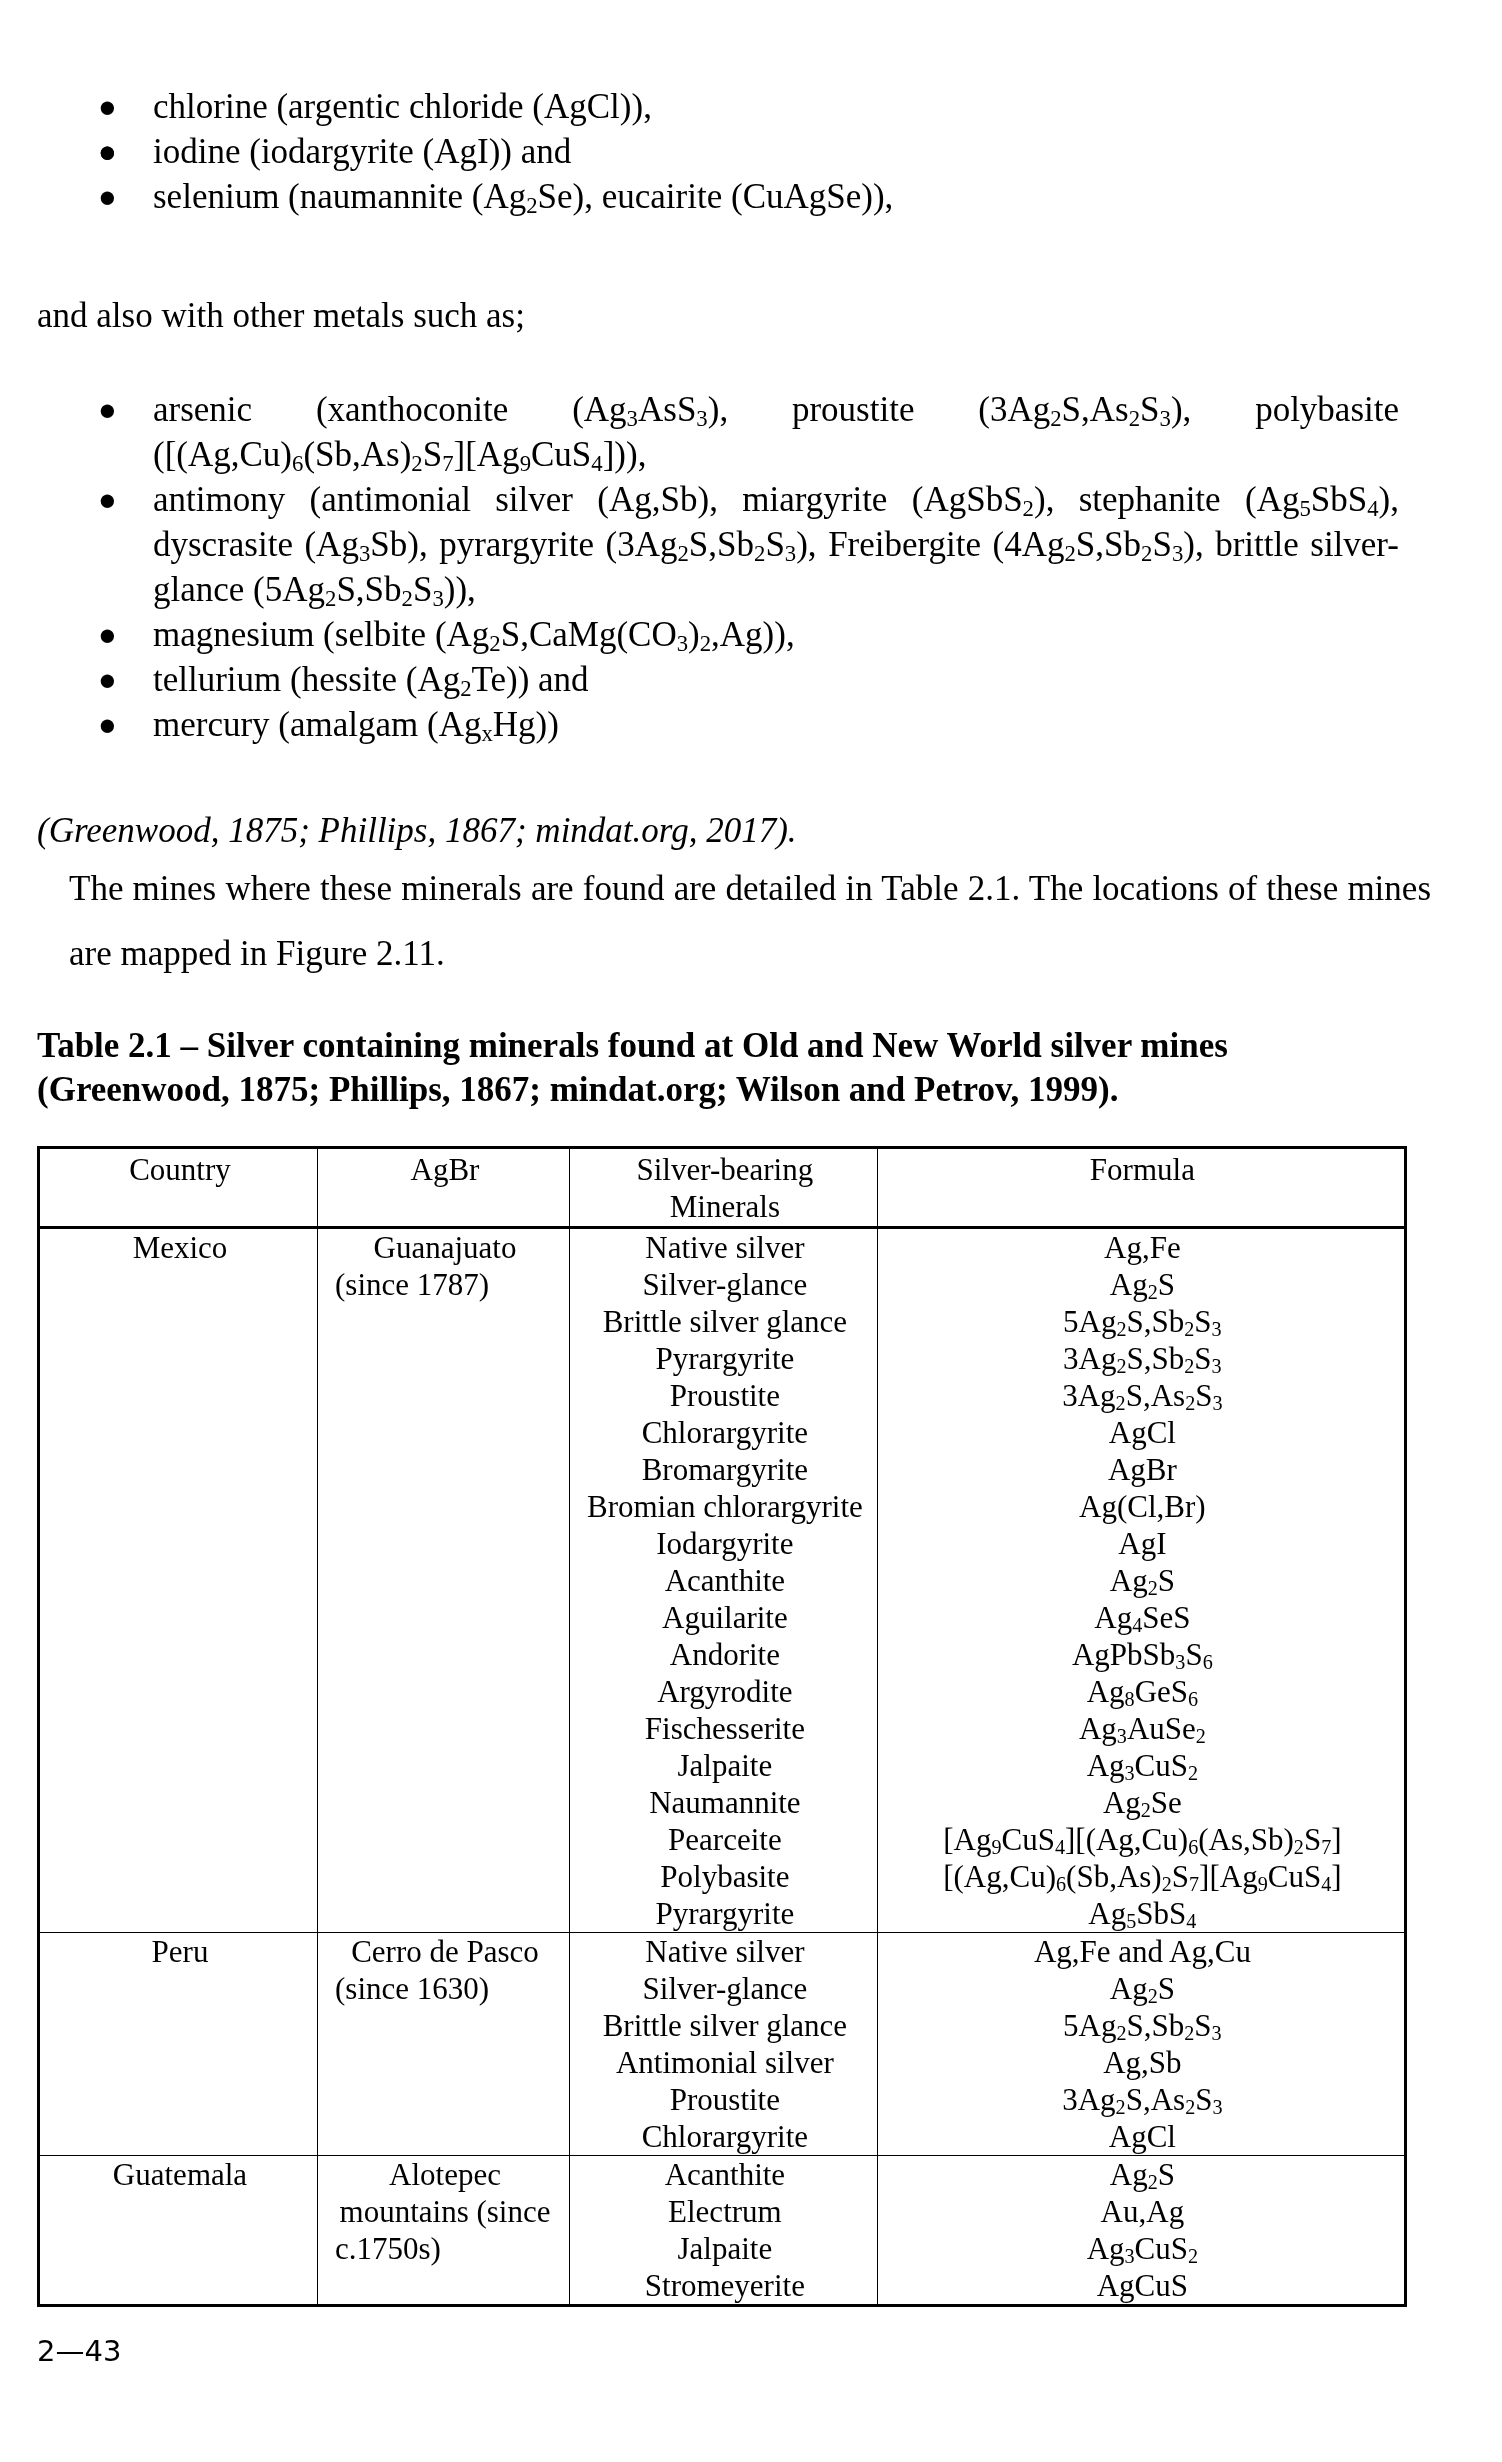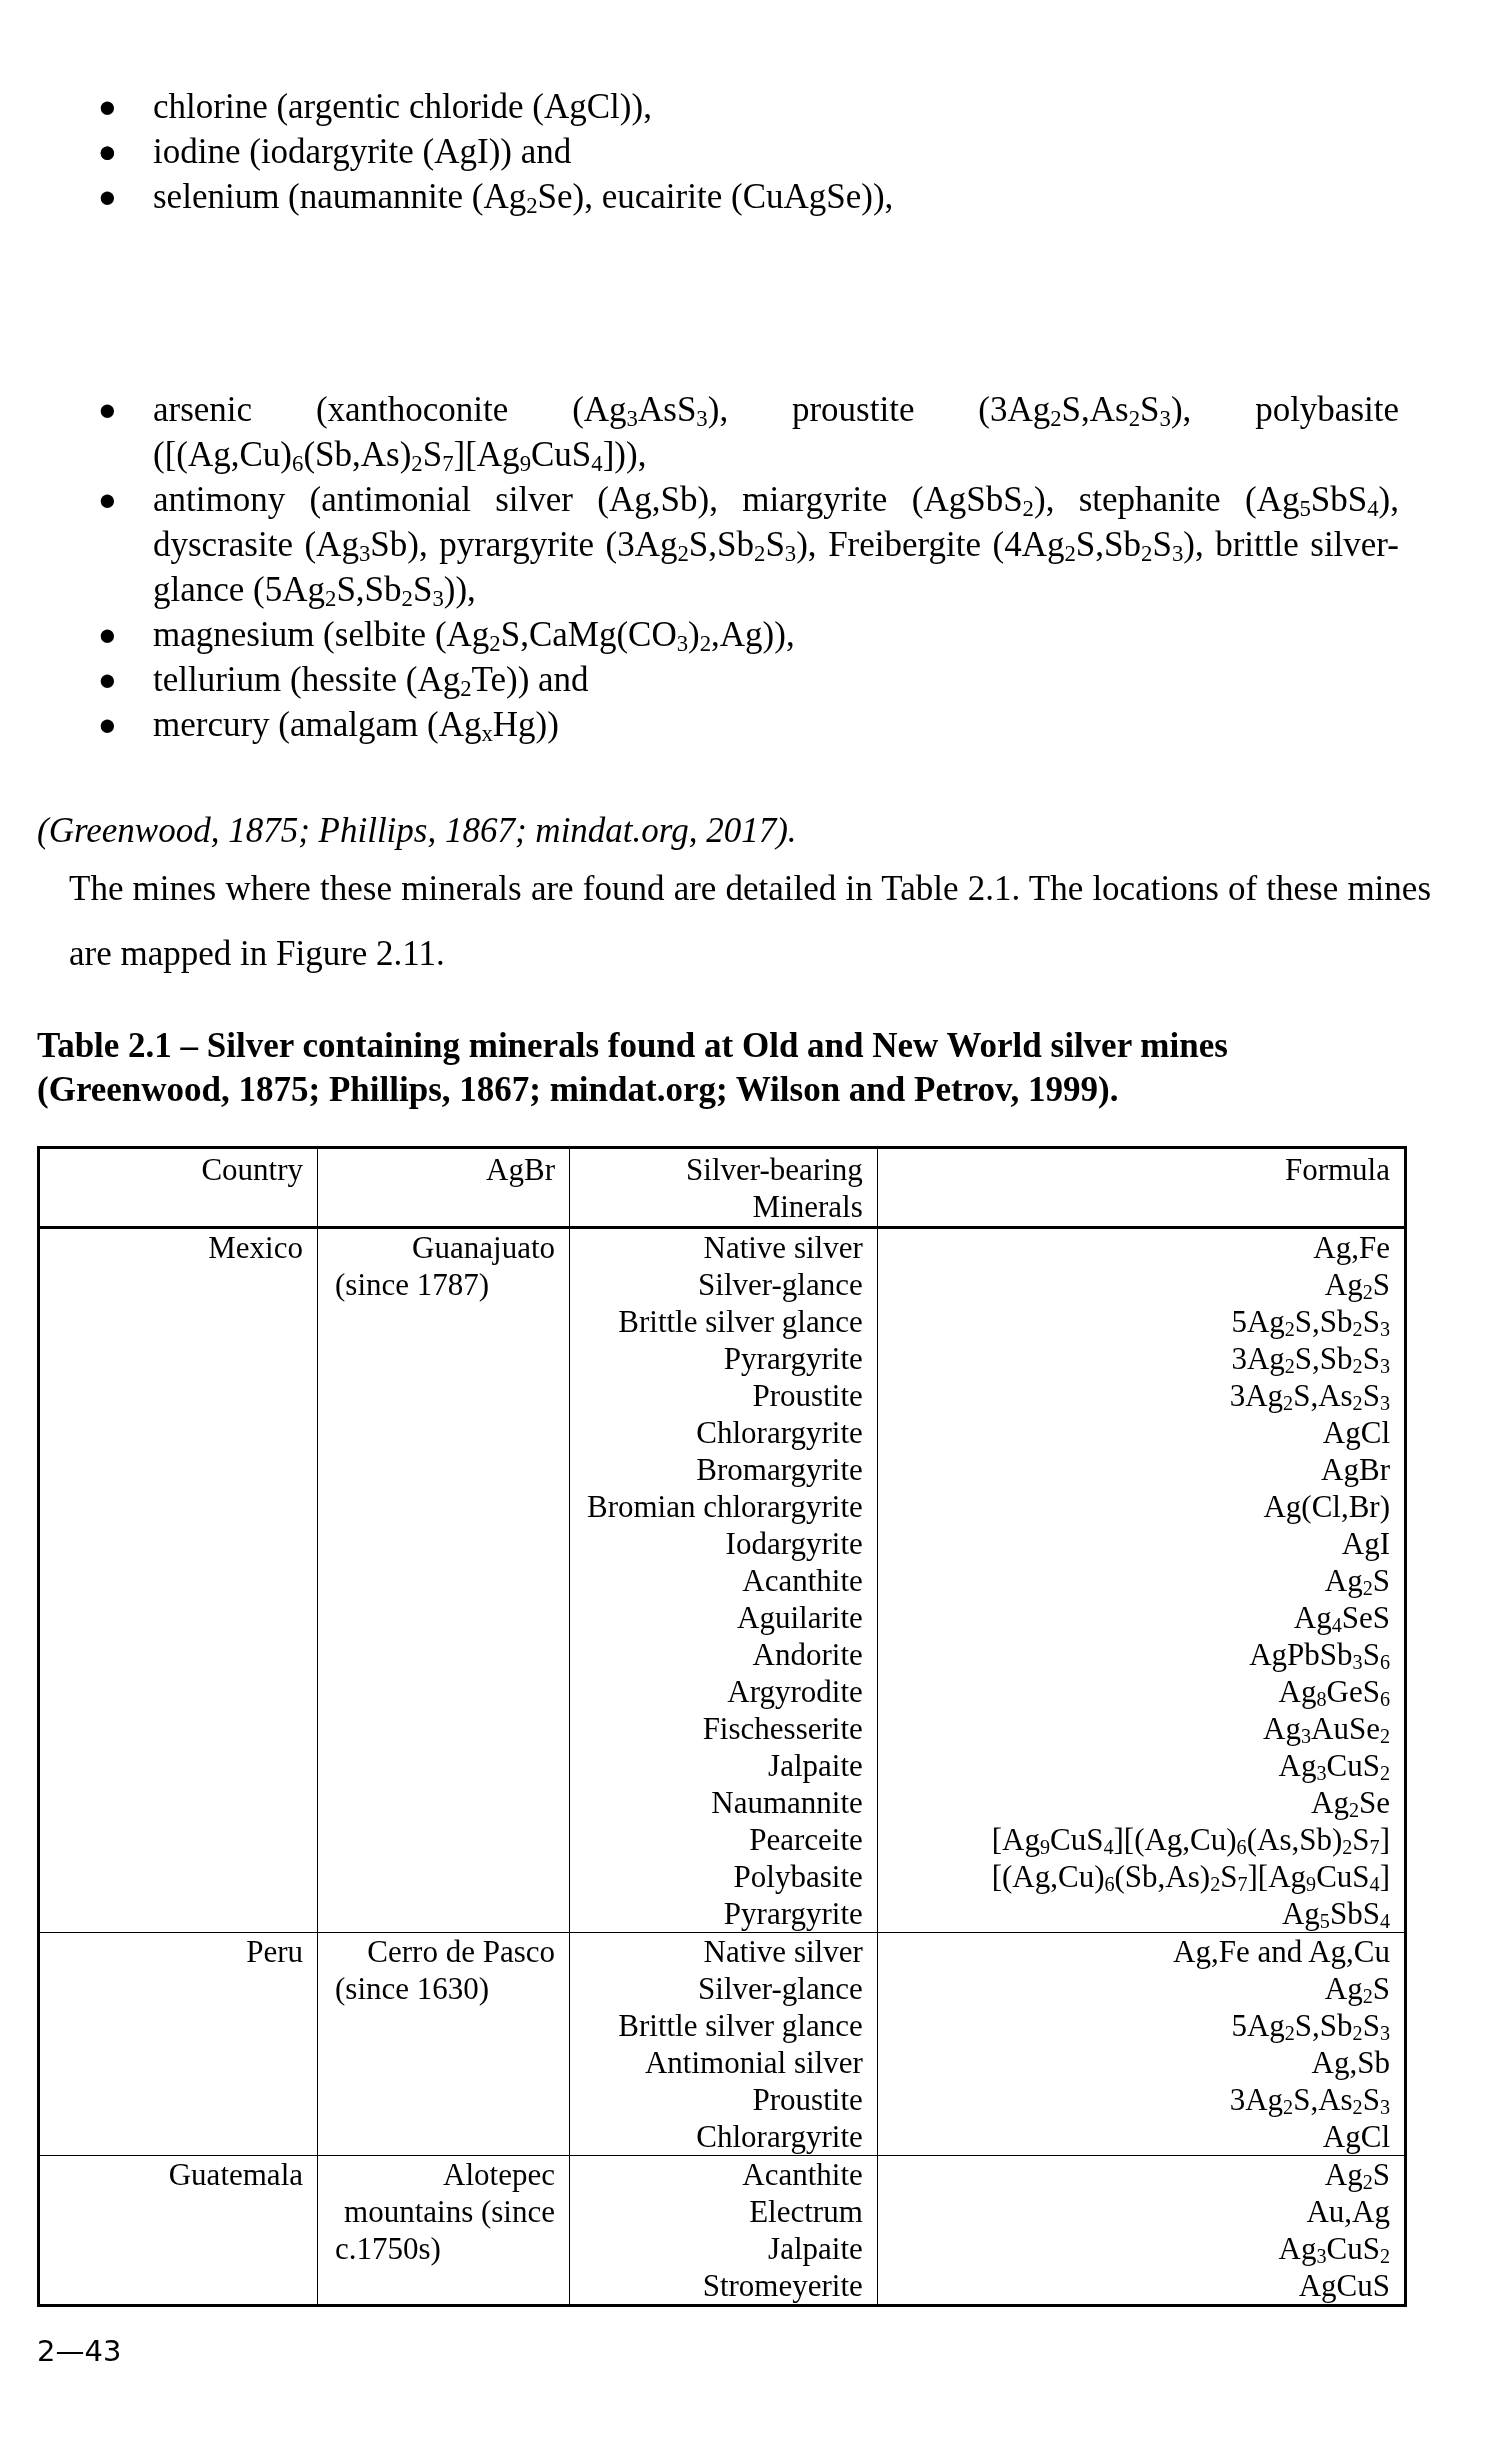--- a/index.html
+++ b/index.html
@@ -13,21 +13,21 @@
   .blist li { position: relative; padding-left: 153px; padding-right: 104px; font-size: 35px; line-height: 45px; text-align: justify; }
   .blist li .bullet { position: absolute; left: 98px; top: 0; font-size: 31px; line-height: 45px; }
   .para { position: absolute; left: 37px; width: 1362px; font-size: 35px; line-height: 45px; margin: 0; }
   .para.wide { line-height: 65px; }
   .caption { position: absolute; left: 37px; width: 1370px; text-align: left; font-weight: bold; font-size: 35px; line-height: 44px; margin: 0; }
   table.tbl {
     position: absolute; left: 37px; top: 1146px; width: 1370px;
     border-collapse: collapse; font-size: 31px; line-height: 37px;
   }
   table.tbl td, table.tbl th {
-    border: 1.5px solid #000; vertical-align: top; text-align: right;
+    border: 1.5px solid #000; vertical-align: top; text-align: center;
     font-weight: normal; padding: 0 14px 0 17px;
   }
   table.tbl th { padding-top: 1.5px; padding-bottom: 1.5px; }
   table.tbl thead tr { border-bottom: 3.9px solid #000; }
   table.tbl { border: 3.1px solid #000; }
   .col-country { width: 279px; }
   .col-mine { width: 252px; }
   .col-mineral { width: 288px; }
   .just { text-align: justify; text-align-last: left; }
   .line { display: block; white-space: nowrap; }
@@ -39,20 +39,21 @@
 
 <div class="page">
 
   <ul class="blist" id="intro-list" style="top:84px;">
       <li><span class="bullet">●</span><span>chlorine (argentic chloride (AgCl)),</span></li>
       <li><span class="bullet">●</span></li>
       <li><span class="bullet">●</span><span>iodine (iodargyrite (AgI)) and</span></li>
       <li><span class="bullet">●</span><span>selenium (naumannite (Ag<sub>2</sub>Se), eucairite (CuAgSe)),</span></li>
     </ul>
 
+  <p class="para" style="top:293px;">and also with other metals such as;</p>
 
   <ul class="blist" id="metals-list" style="top:387px;">
       <li><span class="bullet">●</span><span>arsenic (xanthoconite (Ag<sub>3</sub>AsS<sub>3</sub>), proustite (3Ag<sub>2</sub>S,As<sub>2</sub>S<sub>3</sub>), polybasite ([(Ag,Cu)<sub>6</sub>(Sb,As)<sub>2</sub>S<sub>7</sub>][Ag<sub>9</sub>CuS<sub>4</sub>])),</span></li>
       <li><span class="bullet">●</span><span>antimony (antimonial silver (Ag,Sb), miargyrite (AgSbS<sub>2</sub>), stephanite (Ag<sub>5</sub>SbS<sub>4</sub>), dyscrasite (Ag<sub>3</sub>Sb), pyrargyrite (3Ag<sub>2</sub>S,Sb<sub>2</sub>S<sub>3</sub>), Freibergite (4Ag<sub>2</sub>S,Sb<sub>2</sub>S<sub>3</sub>), brittle silver-glance (5Ag<sub>2</sub>S,Sb<sub>2</sub>S<sub>3</sub>)),</span></li>
       <li><span class="bullet">●</span><span>magnesium (selbite (Ag<sub>2</sub>S,CaMg(CO<sub>3</sub>)<sub>2</sub>,Ag)),</span></li>
       <li><span class="bullet">●</span><span>tellurium (hessite (Ag<sub>2</sub>Te)) and</span></li>
       <li><span class="bullet">●</span><span>mercury (amalgam (Ag<sub>x</sub>Hg))</span></li>
     </ul>
 
   <p class="para" style="top:808px;font-style:italic;">(Greenwood, 1875; Phillips, 1867; mindat.org, 2017).</p>

